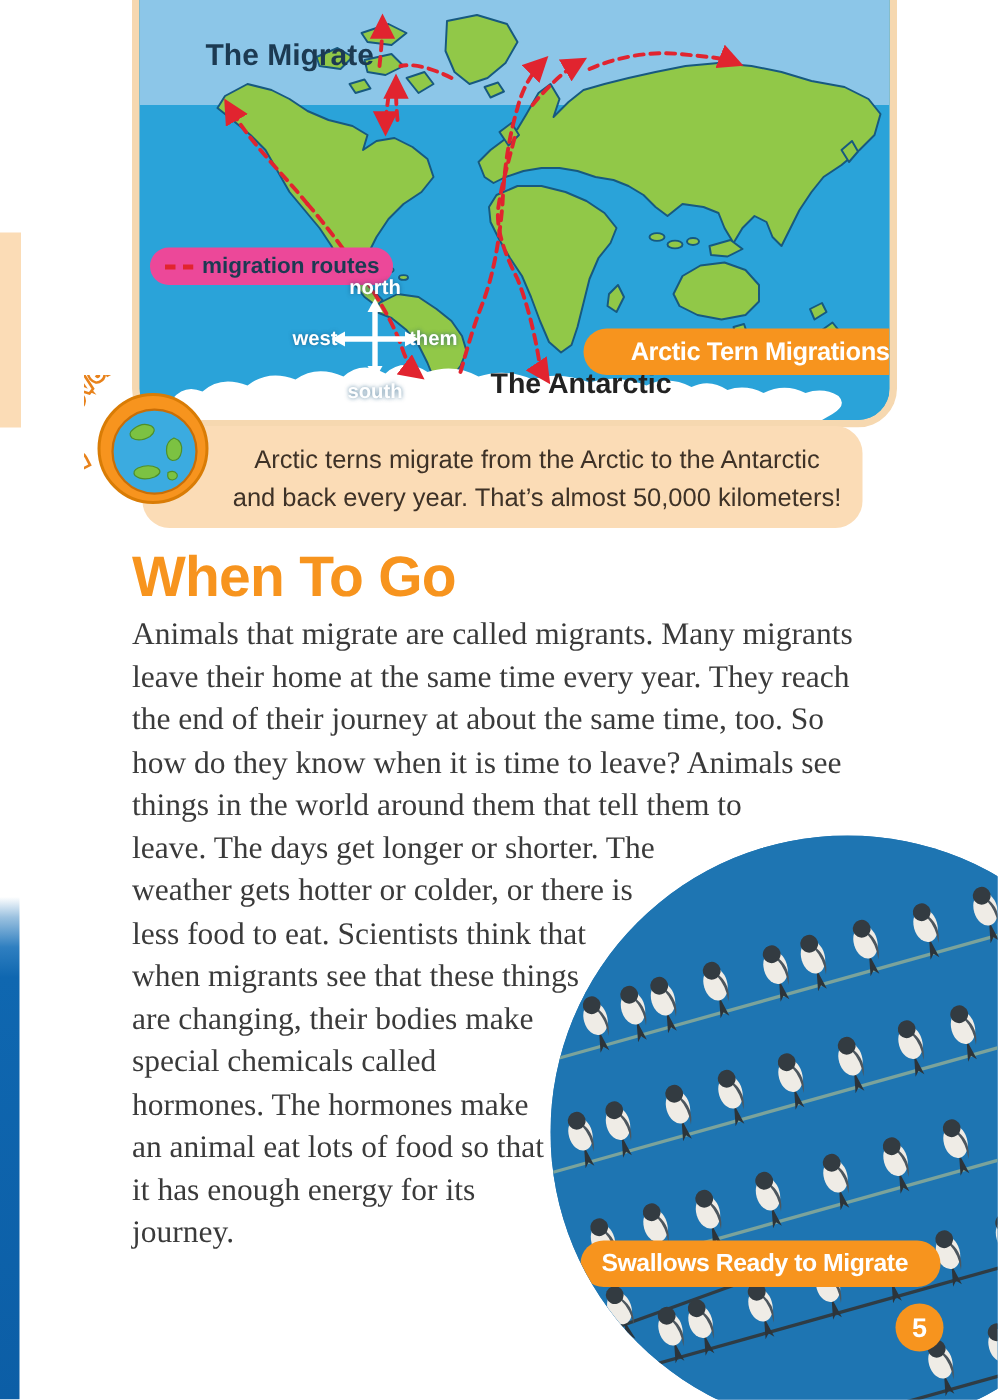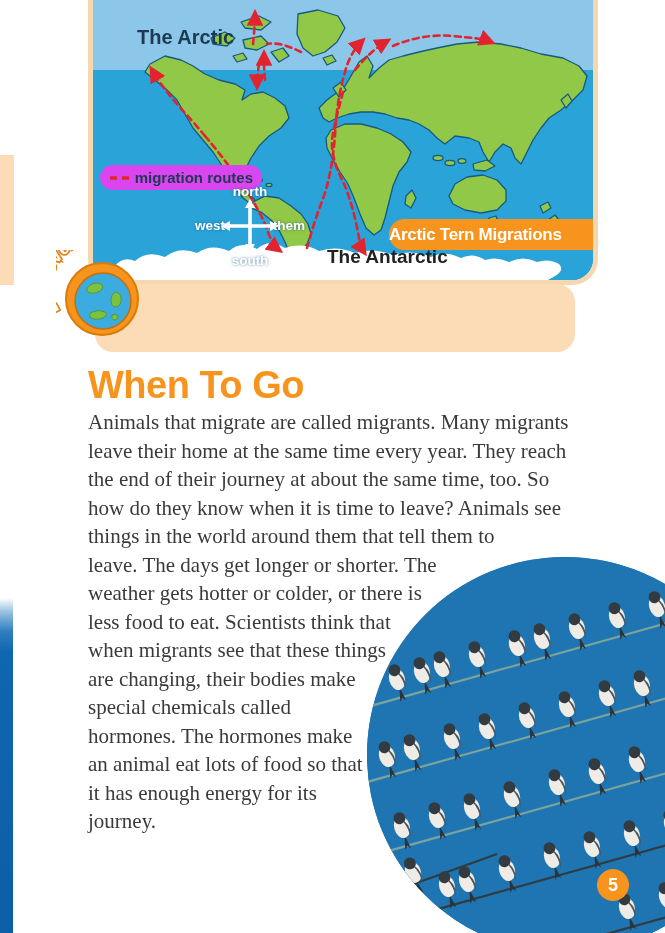--- a/index.html
+++ b/index.html
@@ -14,31 +14,31 @@
   .strip-blue{left:0;top:598px;width:13px;height:335px;
     background:linear-gradient(180deg,#ffffff 0%,#9cc2e0 4%,#2f7fc0 10%,#0f67b0 16%,#0c5ea6 100%);}
 
   
   .map-card{left:88px;top:0;width:500px;height:280px;background:#2AA3D9;
     border:5px solid #F6D8B0;border-top:none;border-radius:0 0 26px 26px;overflow:hidden;}
   .map-card svg.world{position:absolute;left:0;top:0;}
   .map-label{color:#1C3A52;font-weight:600;}
   .lbl-arctic{left:44px;top:26px;font-size:20px;}
   .lbl-antarctic{left:234px;top:246px;font-size:19px;color:#222;}
-  .legend{left:7px;top:165px;width:162px;height:25px;background:#d946ef;border-radius:13px;
+  .legend{left:7px;top:165px;width:162px;height:25px;background:#ec4899;border-radius:13px;
     display:flex;align-items:center;padding:0 9px;box-sizing:border-box;}
   .legend .txt{font-size:15px;font-weight:600;color:#1C3A52;margin-left:6px;white-space:nowrap;}
   .compass{left:102px;top:184px;width:110px;height:84px;color:#fff;font-weight:700;font-size:13.5px;}
   .compass span{position:absolute;text-shadow:0 0 3px rgba(20,80,120,.7);}
   .cp-n{left:50%;top:0;transform:translateX(-50%);text-align:right;}
   .cp-s{left:50%;bottom:0;transform:translateX(-50%);text-align:center;}
   .cp-w{left:0;top:34px;}
   .cp-e{right:0;top:34px;}
   .map-banner{right:0;top:219px;width:204px;height:31px;background:#F7941E;border-radius:16px 0 0 16px;
-    color:#fff;font-weight:700;font-size:17px;letter-spacing:-0.3px;line-height:31px;text-align:left;white-space:nowrap;}
+    color:#fff;font-weight:700;font-size:17px;letter-spacing:-0.3px;line-height:31px;text-align:right;white-space:nowrap;}
 
   
   .callout{left:95px;top:284px;width:480px;height:68px;background:#FBDCB6;border-radius:18px;
     box-sizing:border-box;padding:10px 12px 0 12px;color:#3E3227;font-size:17px;line-height:25px;text-align:center;}
   .callout .spacer{float:left;width:46px;height:26px;}
   .discover-badge{left:56px;top:250px;width:90px;height:90px;}
 
   
   .heading{left:88px;top:364px;font-size:38px;font-weight:700;color:#F7941E;letter-spacing:-0.5px;}
   .body-text{left:88px;top:408px;width:500px;font-family:"Liberation Serif","DejaVu Serif",serif;
@@ -115,21 +115,21 @@
       <path d="M250 92 C246 108 241 124 239 140 C238 156 245 172 252 186 C258 201 263 220 266 238 C267 244 269 249 271 252" marker-end="url(#arr)"></path>
       <path d="M262 70 C272 58 282 48 294 41" marker-end="url(#arr)"></path>
       <path d="M300 46 C318 38 340 34 360 36 C378 38 388 38 398 42" marker-end="url(#arr)"></path>
       <path d="M160 44 C161 34 162 24 162 14" marker-end="url(#arr)"></path>
       <path d="M172 80 C171 70 171 62 171 54" marker-end="url(#arr)"></path>
       <path d="M166 64 C165 72 164 79 164 86" marker-end="url(#arr)"></path>
       <path d="M208 52 C196 46 184 42 174 44"></path>
     </g>
   </svg>
 
-  <div class="abs map-label lbl-arctic">The Arctic</div>
+  <div class="abs map-label lbl-arctic">The Migrate</div>
   <div class="abs map-label lbl-antarctic">The Antarctic</div>
 
   <div class="abs legend">
     <svg width="34" height="8">
       <line x1="1" y1="4" x2="33" y2="4" stroke="#E1242F" stroke-width="3.4" stroke-dasharray="7 5"></line>
     </svg>
     <span class="txt">migration routes</span>
   </div>
 
   <div class="abs compass">
@@ -147,20 +147,21 @@
       <line x1="33" y1="7" x2="33" y2="47" stroke="#fff" stroke-width="3.6"></line>
       <line x1="11" y1="27" x2="55" y2="27" stroke="#fff" stroke-width="3.6"></line>
     </svg>
   </div>
 
   <div class="abs map-banner">Arctic Tern Migrations</div>
 </div>
 
 <div class="abs callout">
   <span class="spacer"></span>
+  <span>Arctic terns migrate from the Arctic to the Antarctic and back every year. That’s almost 50,000 kilometers!</span>
 </div>
 
 <svg class="abs discover-badge" width="90" height="90" viewBox="0 0 90 90">
   <defs>
     <path id="dpath" d="M 5 62 A 41 41 0 0 1 72 9" fill="none"></path>
   </defs>
   <circle cx="46" cy="49" r="36" fill="#F7941E" stroke="#D97C05" stroke-width="2"></circle>
   <circle cx="47" cy="51" r="28" fill="#3BABE0" stroke="#C96E06" stroke-width="1.5"></circle>
   <g fill="#7CC242" stroke="#4E8F2A" stroke-width="0.8">
     <path d="M33 36 q6 -5 12 -2 q4 3 -1 7 q-7 4 -12 1 q-3 -3 1 -6 Z"></path>
@@ -245,15 +246,16 @@
       <use href="#bird" transform="translate(305,267) rotate(-16) scale(1.7)"></use>
       <use href="#bird" transform="translate(345,255) rotate(-16) scale(1.7)"></use>
 
       <use href="#bird" transform="translate(260,351) rotate(-16) scale(1.7)"></use>
       <use href="#bird" transform="translate(300,340) rotate(-16) scale(1.7)"></use>
       <use href="#bird" transform="translate(345,327) rotate(-16) scale(1.7)"></use>
       <use href="#bird" transform="translate(385,316) rotate(-16) scale(1.7)"></use>
       <use href="#bird" transform="translate(46,315) rotate(-20) scale(1.7)"></use>
     </g>
   </svg>
+  <div class="abs photo-banner">Swallows Ready to Migrate</div>
 </div>
 
 <div class="abs page-num">5</div>
 
 </body></html>

